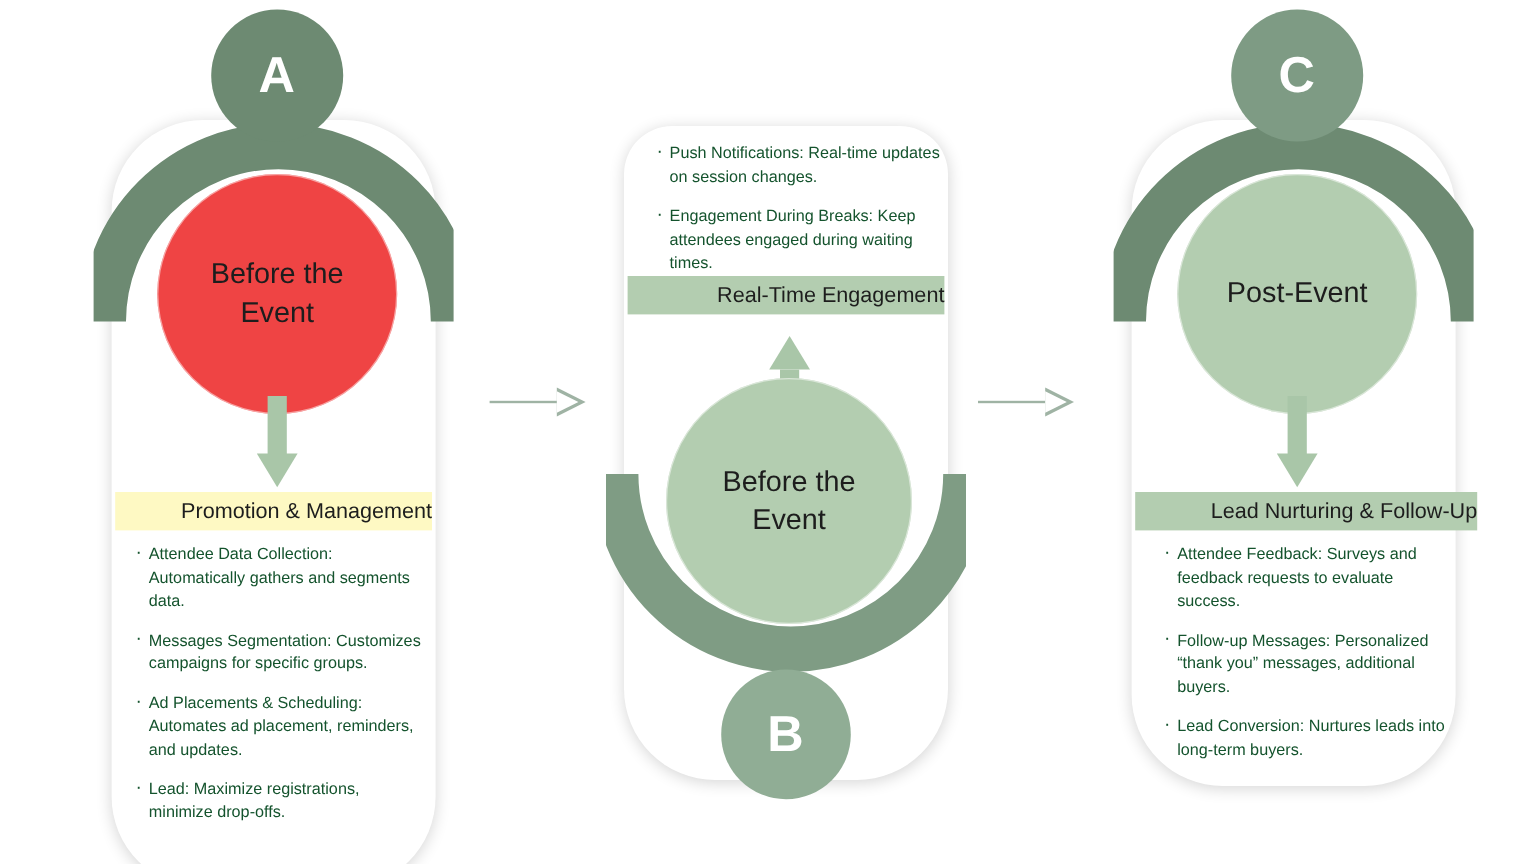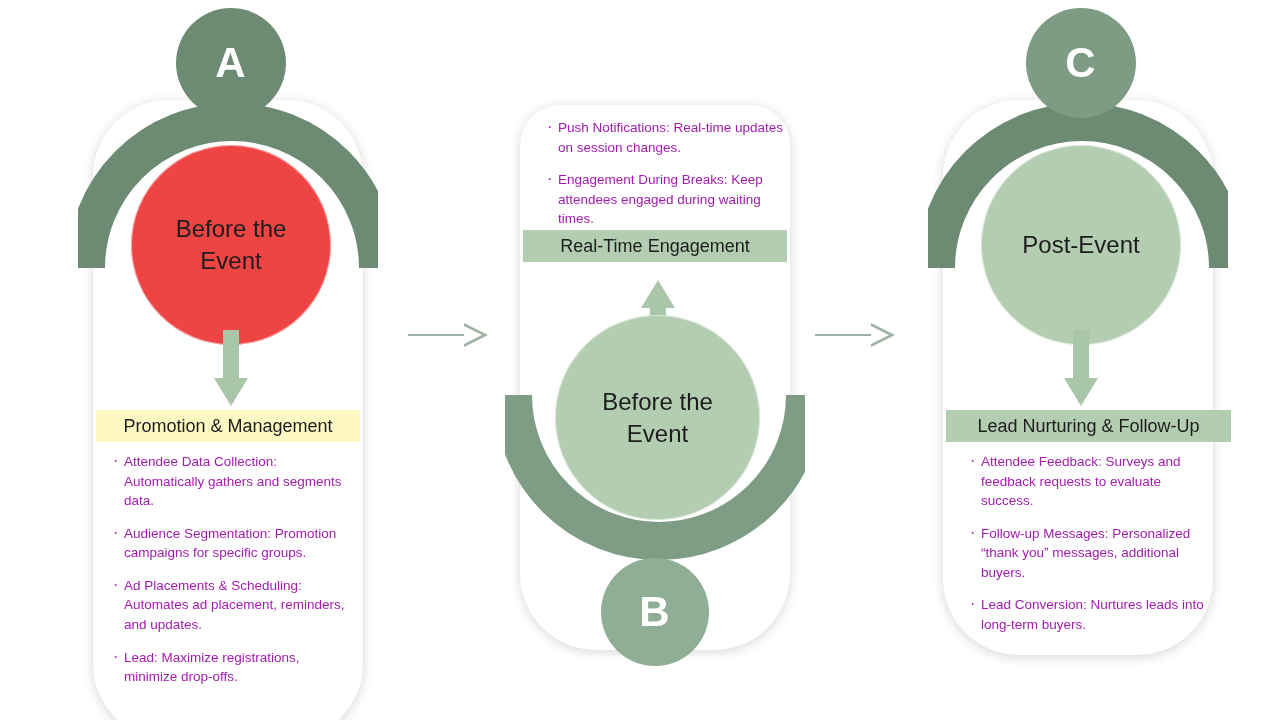--- a/index.html
+++ b/index.html
@@ -61,31 +61,31 @@
     line-height: 1.32;
     color: #1d1d1d;
     box-shadow: inset 0 0 0 1px rgba(255,255,255,0.5);
   }
 
   .band {
     position: absolute;
     height: 32px;
     display: flex;
     align-items: center;
-    justify-content: center;
+    justify-content: flex-end;
     font-size: 18px;
     color: #1d1d1d;
     white-space: nowrap;
   }
 
   .bullets {
     position: absolute;
     font-size: 13.5px;
     line-height: 1.45;
-    color: #a21caf;
+    color: #14532d;
   }
   .bullets .li {
     position: relative;
     padding-left: 13px;
     margin-bottom: 13px;
   }
   .bullets .li:before {
     content: "\00b7";
     position: absolute;
     left: 2px;
@@ -173,21 +173,21 @@
       <div class="shaft" style="height:50px; background:#a9c6a8;"></div>
       <div class="head" style="top:48px; border-top:28px solid #a9c6a8;"></div>
     </div>
 
     <div class="band" style="left:18px; top:410px; width:264px; background:#fef9c3;">
       <span>Promotion &amp; Management</span>
     </div>
 
     <div class="bullets" style="left:33px; top:452px; width:240px;">
       <div class="li">Attendee Data Collection: Automatically gathers and segments data.</div>
-      <div class="li">Audience Segmentation: Promotion campaigns for specific groups.</div>
+      <div class="li">Messages Segmentation: Customizes campaigns for specific groups.</div>
       <div class="li">Ad Placements &amp; Scheduling: Automates ad placement, reminders, and updates.</div>
       <div class="li">Lead: Maximize registrations, minimize drop-offs.</div>
     </div>
   </div>
 
   <div class="connector" style="left:408px; top:323px;">
     <div class="line"></div>
     <div class="tip"></div>
     <div class="tipmask"></div>
   </div>

